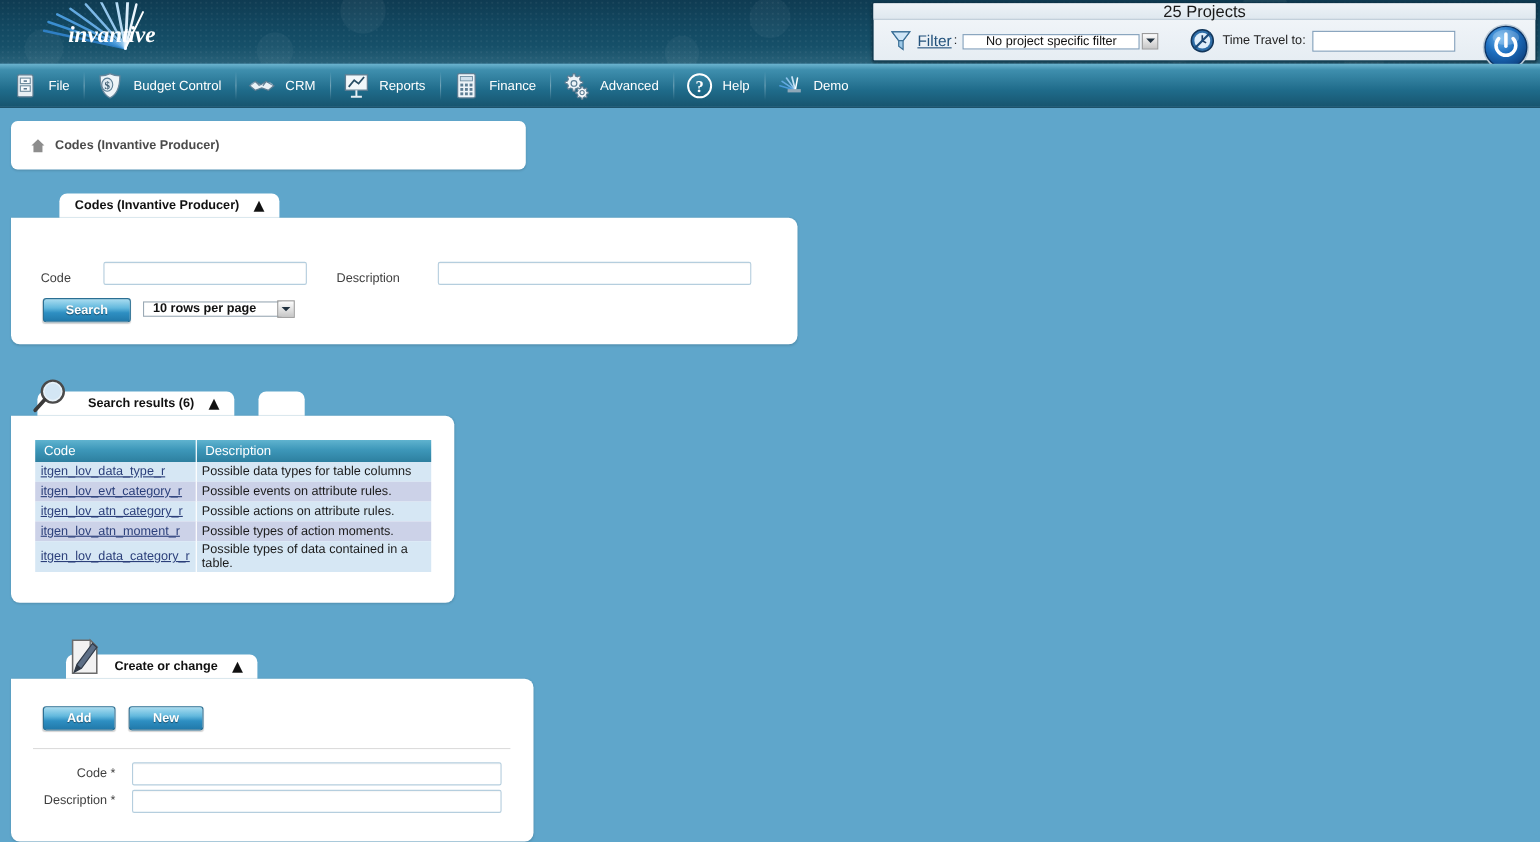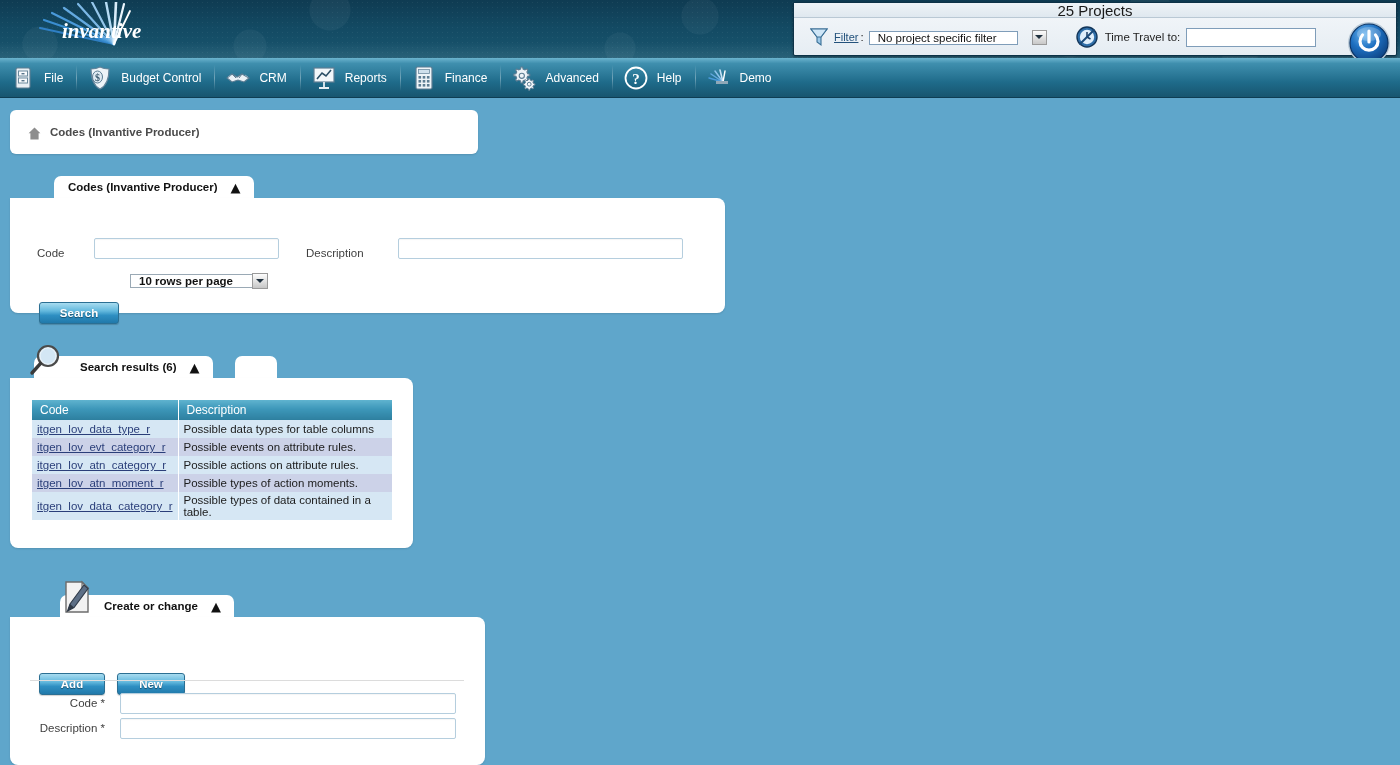--- a/index.html
+++ b/index.html
@@ -52,29 +52,29 @@
     height: 15px; line-height: 15px; text-align: center;
     font-size: 15px; color: #1a1a1a;
     background: linear-gradient(180deg,#eef3f7 0%,#dfe8ef 100%);
     border-bottom: 1px solid #b9c8d4;
   }
   .topbox-row {
     position: relative; height: 38px; display: flex; align-items: center; padding-left: 14px;
   }
   .funnel-icon { width: 22px; height: 22px; margin-right: 4px; flex: none; }
   .filter-link {
-    font-size: 11px; color: #23527c; text-decoration: underline; cursor: pointer; white-space: nowrap;
+    font-size: 14px; color: #23527c; text-decoration: underline; cursor: pointer; white-space: nowrap;
   }
   .filter-colon { font-size: 11.5px; color: #222; margin: 0 5px 0 2px; }
   .sel-wrap { position: relative; width: 180px; height: 19px; }
   .sel-box {
     width: 100%; height: 100%;
     background: #fff; border: 1px solid #7f9db9;
     font-size: 11.5px; color: #111;
-    line-height: 17px; padding-left: 8px; padding-right: 20px;
+    line-height: 17px; padding-left: 20px; padding-right: 20px;
     overflow: hidden; white-space: nowrap;
   }
   .sel-arrow {
     position: absolute; right: 2px; top: 2px; width: 15px; height: 15px;
     background: linear-gradient(180deg,#fdfdfd 0%,#dfdfdf 55%,#c8c8c8 100%);
     border: 1px solid #9a9a9a;
     display: flex; align-items: center; justify-content: center;
   }
   .sel-arrow i {
     width: 0; height: 0; border-left: 4px solid transparent;
@@ -155,21 +155,20 @@
     background: #ffffff; border: 1px solid #b5cede; border-radius: 2px; height: 21px;
     box-shadow: inset 0 1px 1px rgba(0,0,0,0.04);
   }
   .btn {
     height: 22px; border: 1px solid #2b6f93; border-radius: 3px;
     background: linear-gradient(180deg,#a8dcf0 0%,#62b8dd 40%,#2e8fc2 62%,#2179aa 100%);
     color: #ffffff; font-size: 11.5px; font-weight: bold;
     display: flex; align-items: center; justify-content: center;
     cursor: pointer; text-shadow: 0 1px 1px rgba(0,0,0,0.45);
     box-shadow: 0 1px 1px rgba(0,0,0,0.18);
-    margin-top: 31px;
   }
   .rowsel-wrap { position: relative; width: 140px; height: 21px; }
   .rowsel {
     width: 100%; height: 100%; background: #fff; border: 1px solid #9aa9b5;
     font-size: 11.5px; color: #111; font-weight: bold; line-height: 19px;
     padding-left: 8px; padding-right: 22px; white-space: nowrap; overflow: hidden;
   }
   .rowsel-arrow {
     position: absolute; right: 2px; top: 2px; width: 16px; height: 16px;
     background: linear-gradient(180deg,#fdfdfd 0%,#e0e0e0 55%,#c6c6c6 100%);

